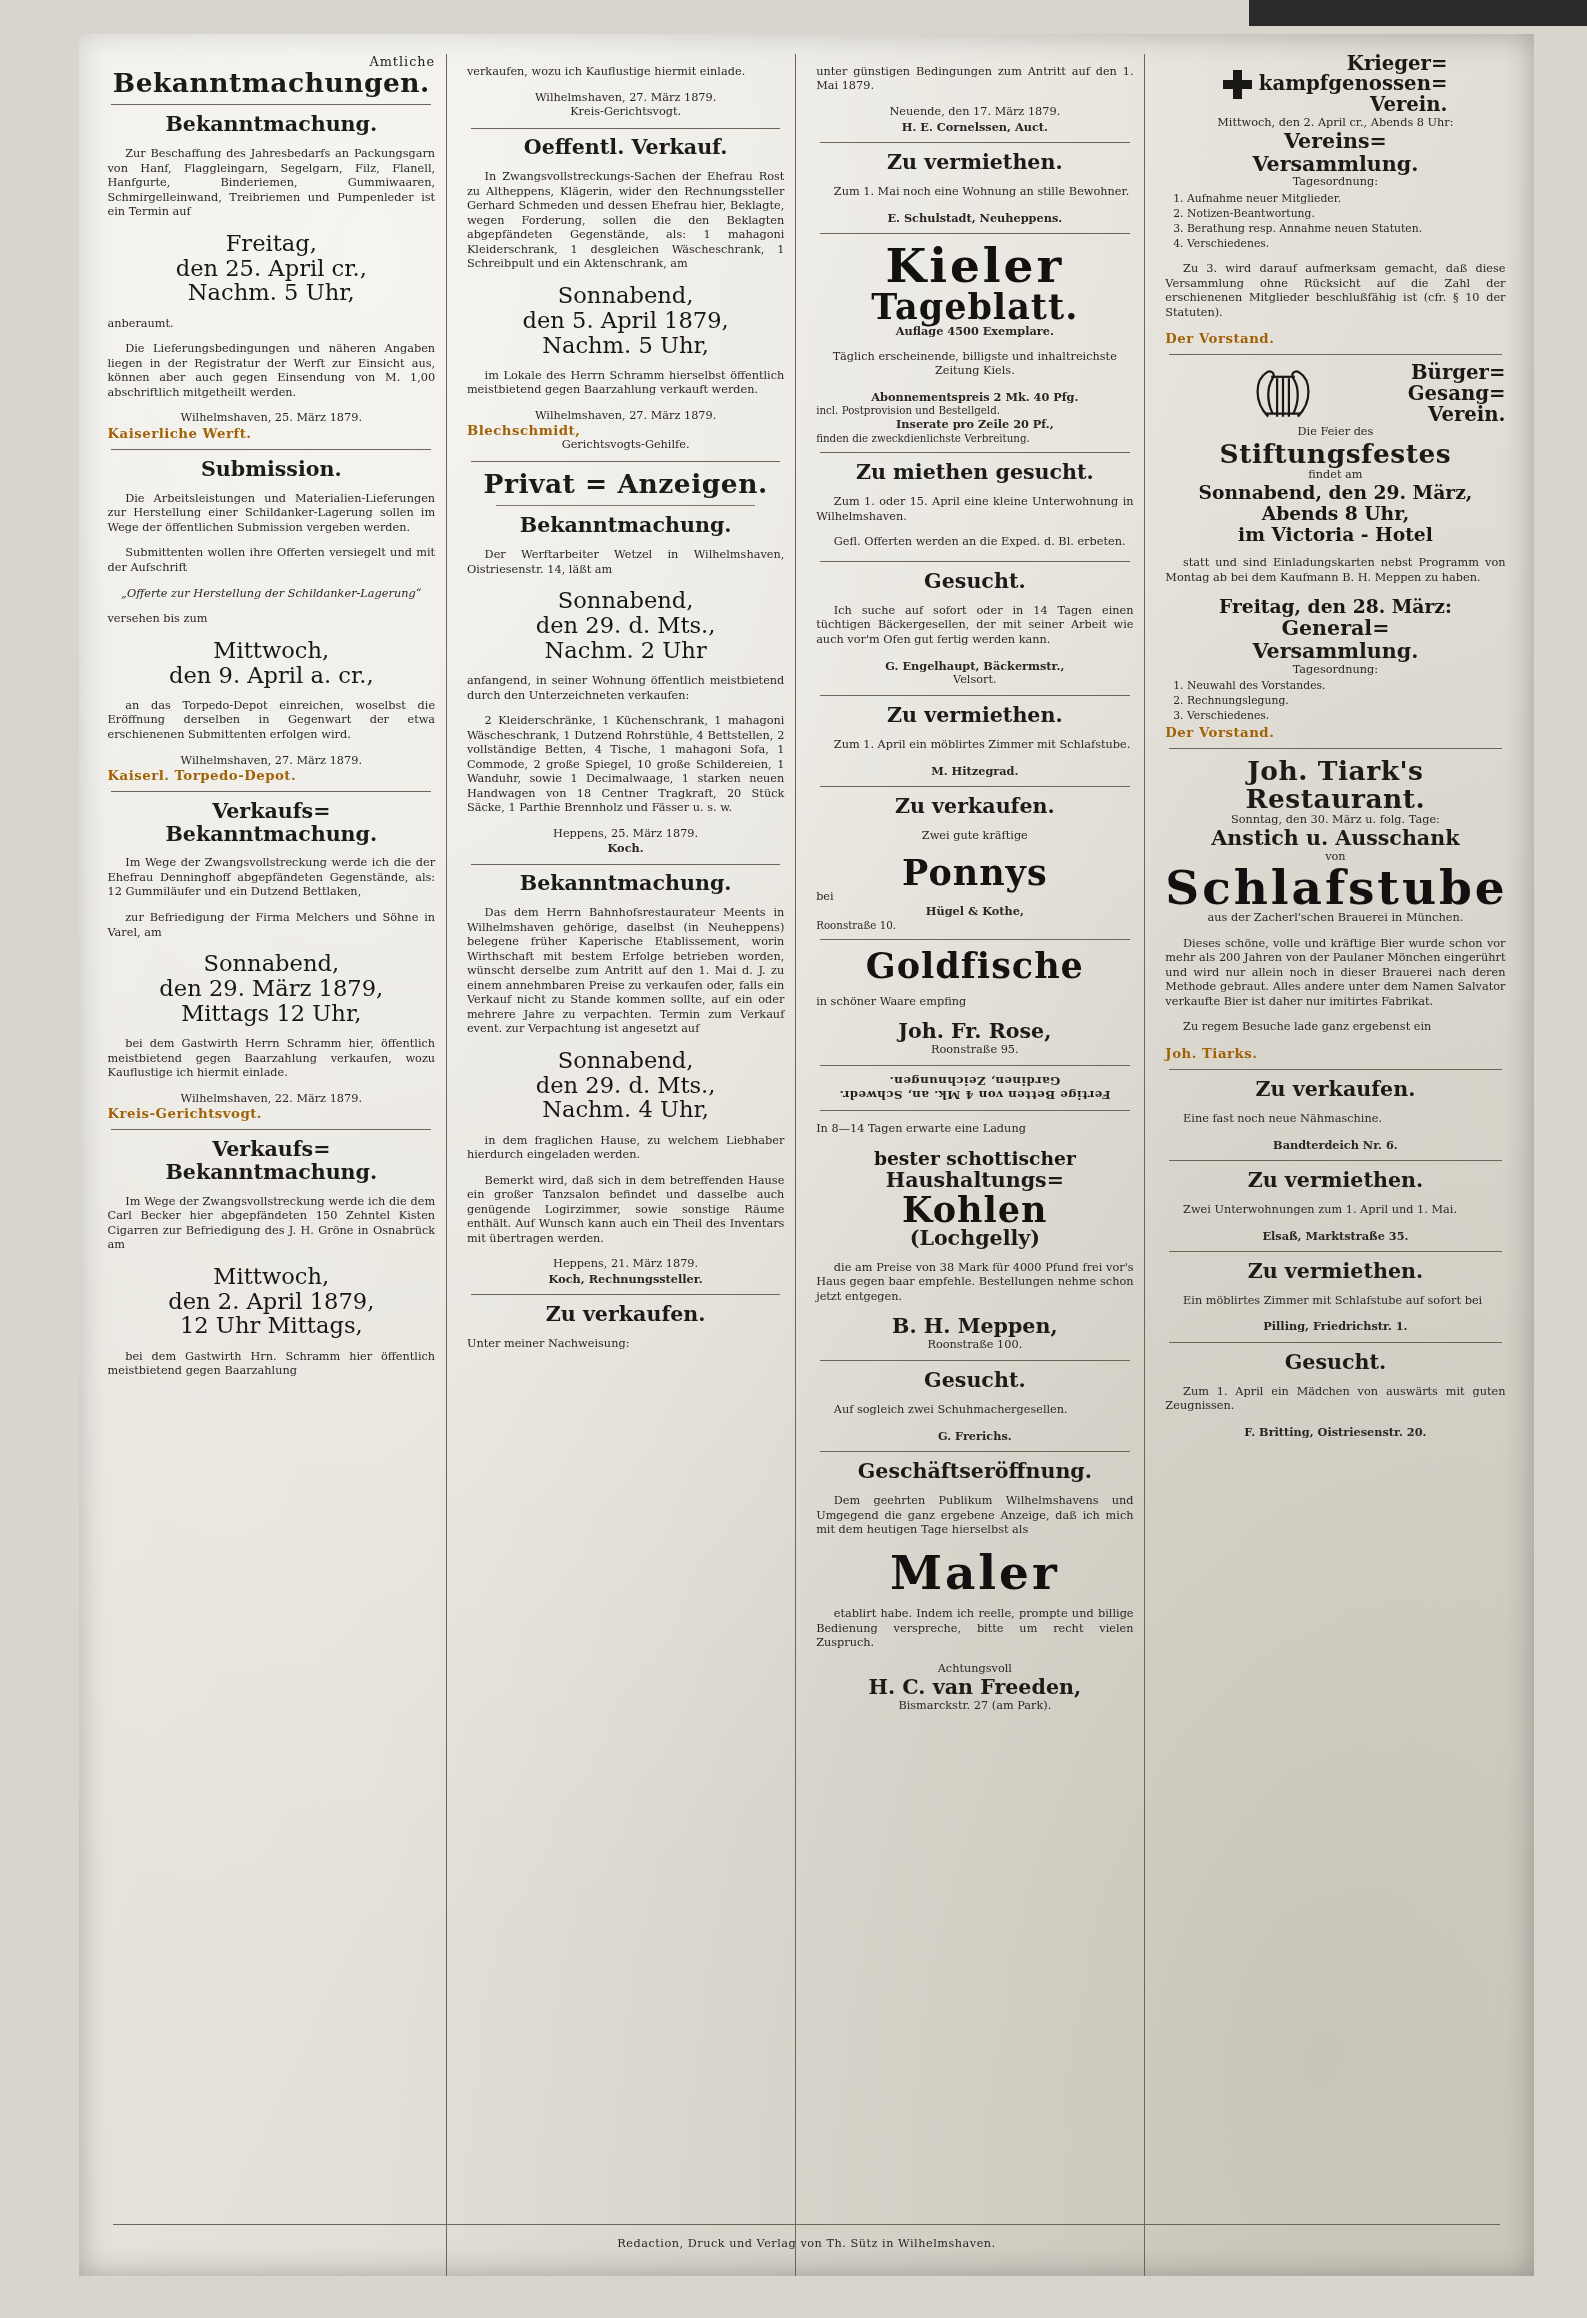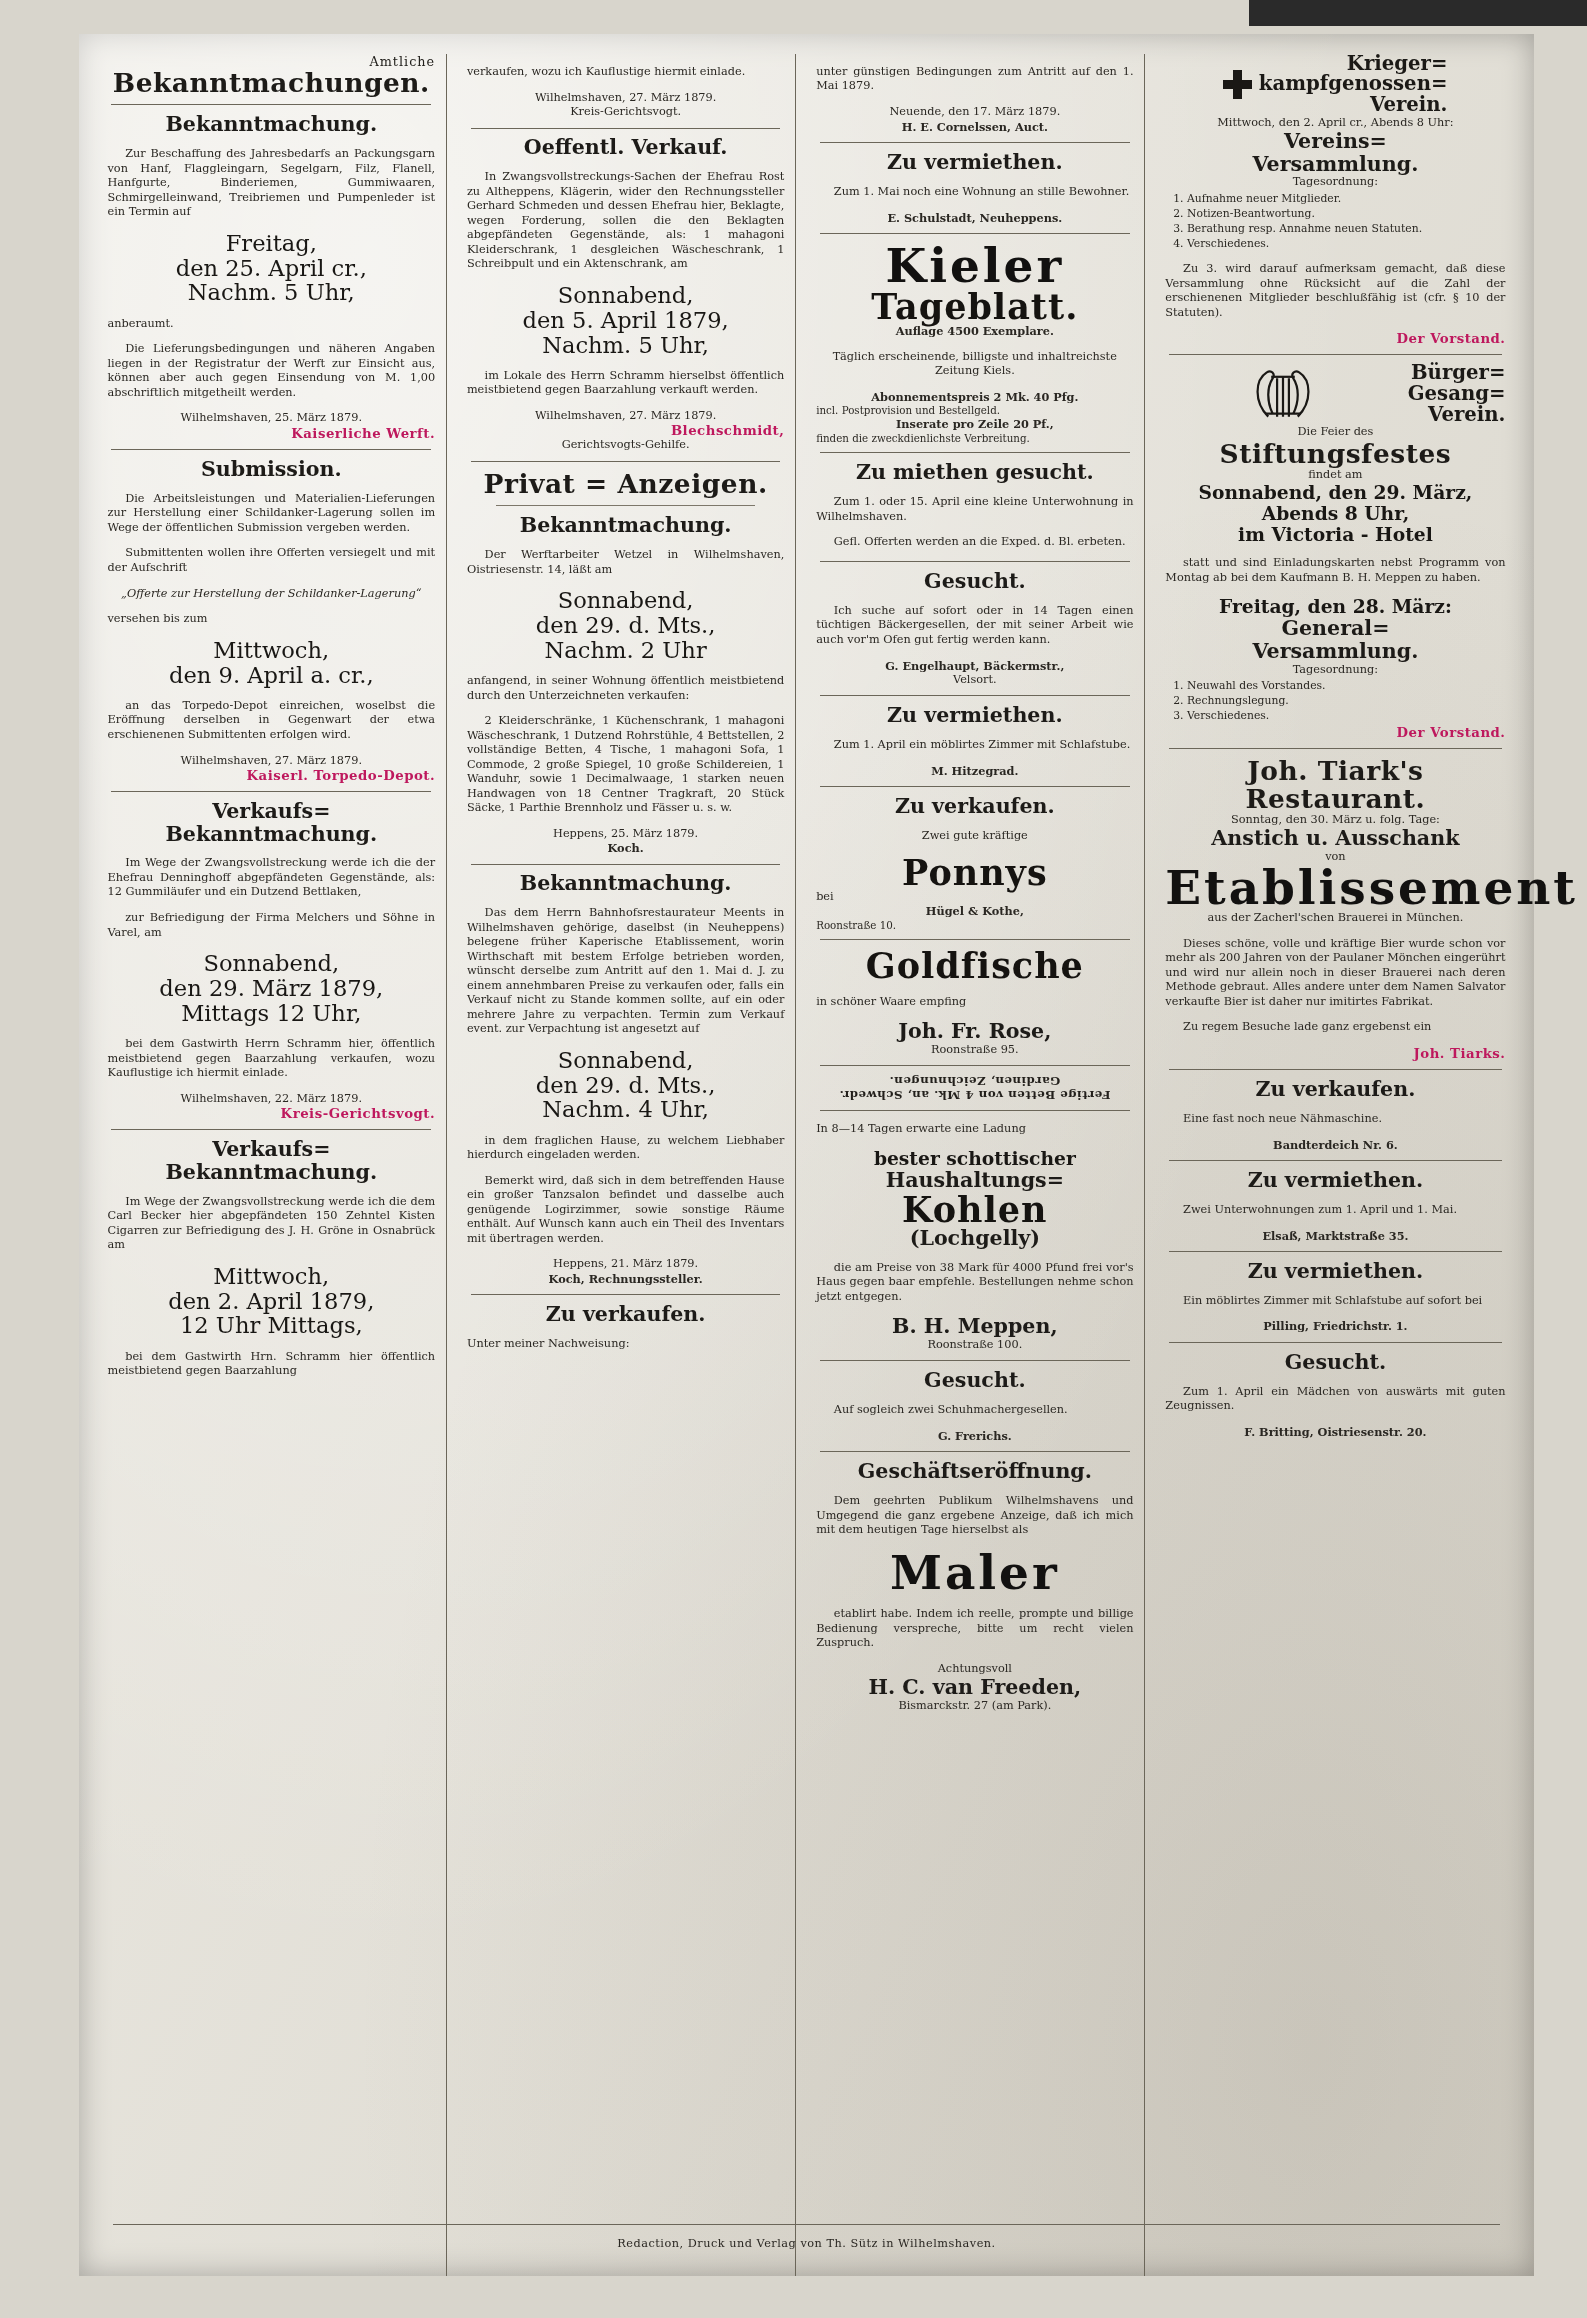--- a/index.html
+++ b/index.html
@@ -56,21 +56,21 @@
   .hd-lg{font-size:26.5px;text-align:center;font-weight:bold;color:#1d1b18;letter-spacing:0.5px;line-height:1.05;}
   .hd-md{font-size:20.6px;text-align:center;font-weight:bold;color:#1d1b18;line-height:1.1;}
   .hd-xl{font-size:35px;text-align:center;font-weight:bold;color:#151310;line-height:1.0;letter-spacing:1px;}
   .hd-xxl{font-size:47px;text-align:center;font-weight:bold;color:#121110;line-height:1.0;letter-spacing:2.9px;}
   .body{font-size:11.3px;line-height:1.28;text-align:justify;color:#2a2722;text-indent:17.7px;}
   .body.noind{text-indent:0;}
   .center{text-align:center;text-indent:0;}
   .bold{font-weight:bold;}
   .date-lg{font-size:22.6px;text-align:center;font-weight:normal;line-height:1.1;color:#191714;}
   .date-md{font-size:18.7px;text-align:center;font-weight:bold;line-height:1.12;color:#191714;}
-  .sig{font-size:13.3px;text-align:right;font-weight:bold;letter-spacing:0.5px;color:#be185d;}
+  .sig{font-size:13.3px;text-align:left;font-weight:bold;letter-spacing:0.5px;color:#a16207;}
   .small{font-size:10.3px;line-height:1.25;text-align:justify;color:#2c2924;}
   .ital{font-style:italic;}
   .rtl-upside{
     transform:rotate(180deg);
     font-size:11.8px;text-align:center;font-weight:bold;color:#221f1b;
     letter-spacing:0.5px;
   }
   ol.agenda{font-size:10.8px;line-height:1.3;margin:2px 0 2px 0;padding-left:21.6px;color:#2a2722;}
   ol.agenda li{margin-bottom:1px;}
   ol.nums{font-size:10.8px;line-height:1.3;margin:2px 0;padding-left:19.7px;}
@@ -377,21 +377,21 @@
           <div class="sig">Der Vorstand.</div>
         </div>
         <div class="rule"></div>
 
         <div class="blk">
           <div class="hd-lg">Joh. Tiark's</div>
           <div class="hd-lg">Restaurant.</div>
           <div class="body center">Sonntag, den 30. März u. folg. Tage:</div>
           <div class="hd-md">Anstich u. Ausschank</div>
           <div class="body center">von</div>
-          <div class="hd-xxl">Etablissement</div>
+          <div class="hd-xxl">Schlafstube</div>
           <div class="body center">aus der Zacherl'schen Brauerei in München.</div>
           <p class="body">Dieses schöne, volle und kräftige Bier wurde schon vor mehr als 200 Jahren von der Paulaner Mönchen eingerührt und wird nur allein noch in dieser Brauerei nach deren Methode gebraut. Alles andere unter dem Namen Salvator verkaufte Bier ist daher nur imitirtes Fabrikat.</p>
           <p class="body">Zu regem Besuche lade ganz ergebenst ein</p>
           <div class="sig">Joh. Tiarks.</div>
         </div>
         <div class="rule"></div>
 
         <div class="blk">
           <div class="hd-md">Zu verkaufen.</div>
           <p class="body">Eine fast noch neue Nähmaschine.</p>

